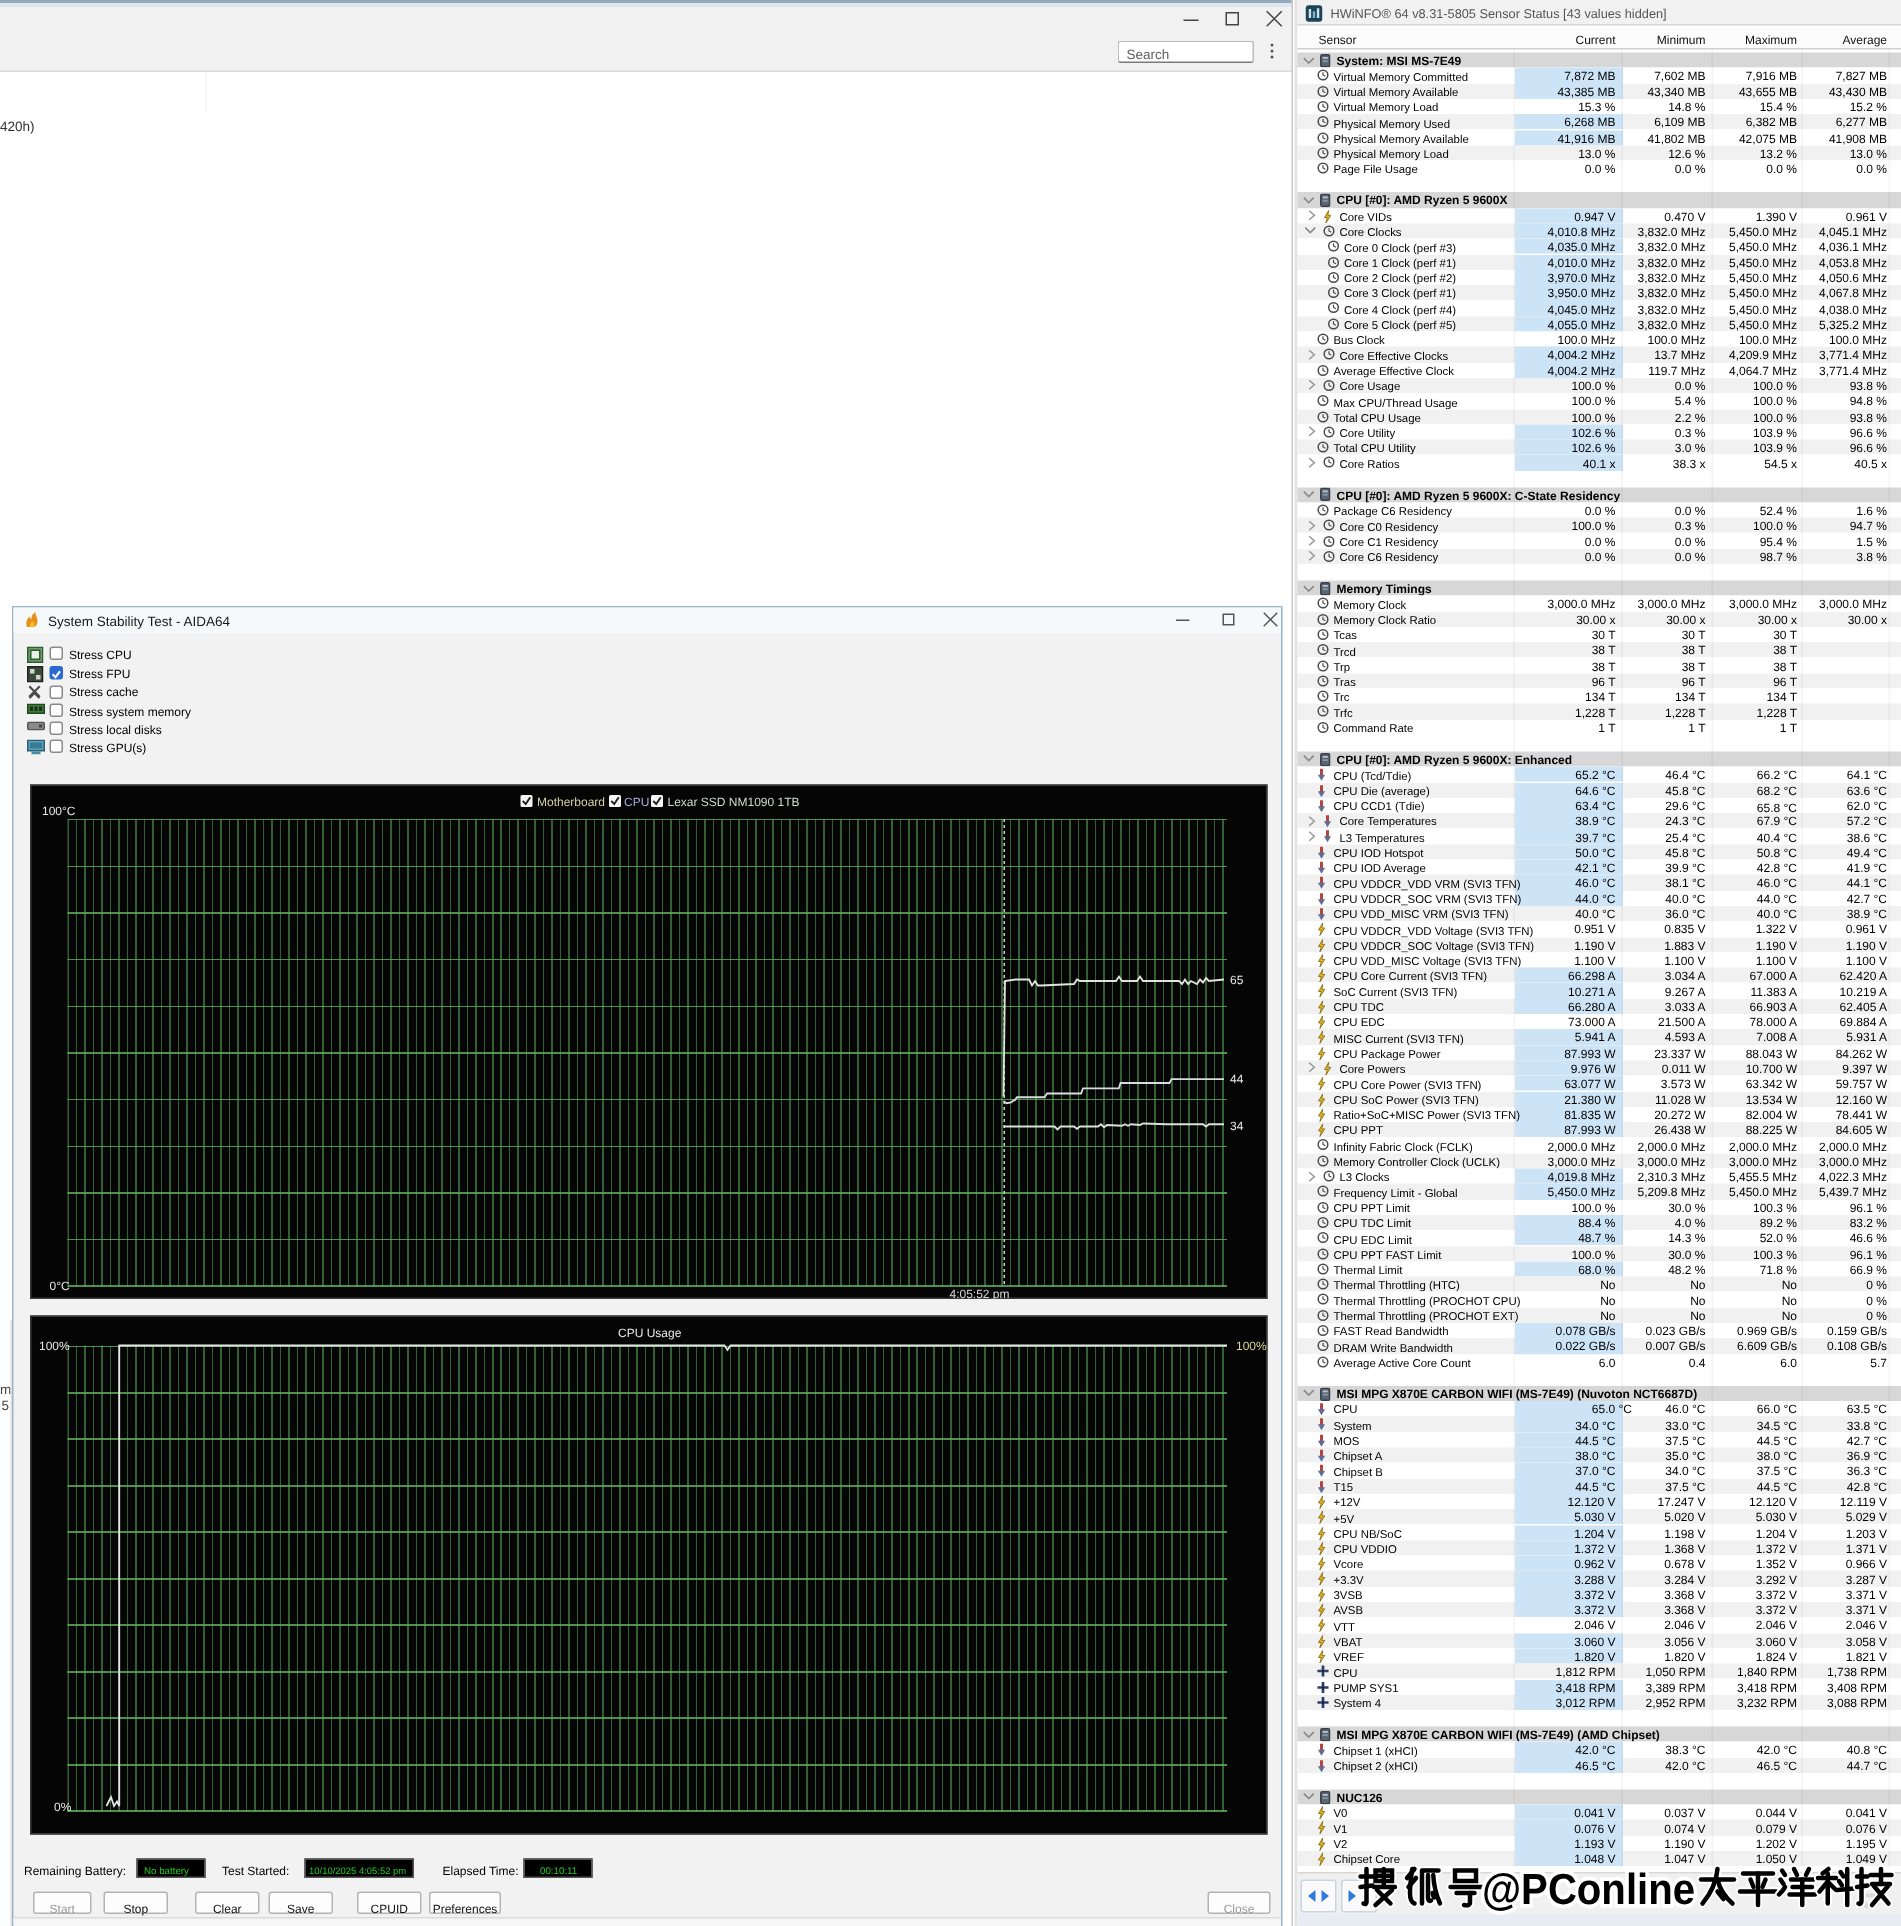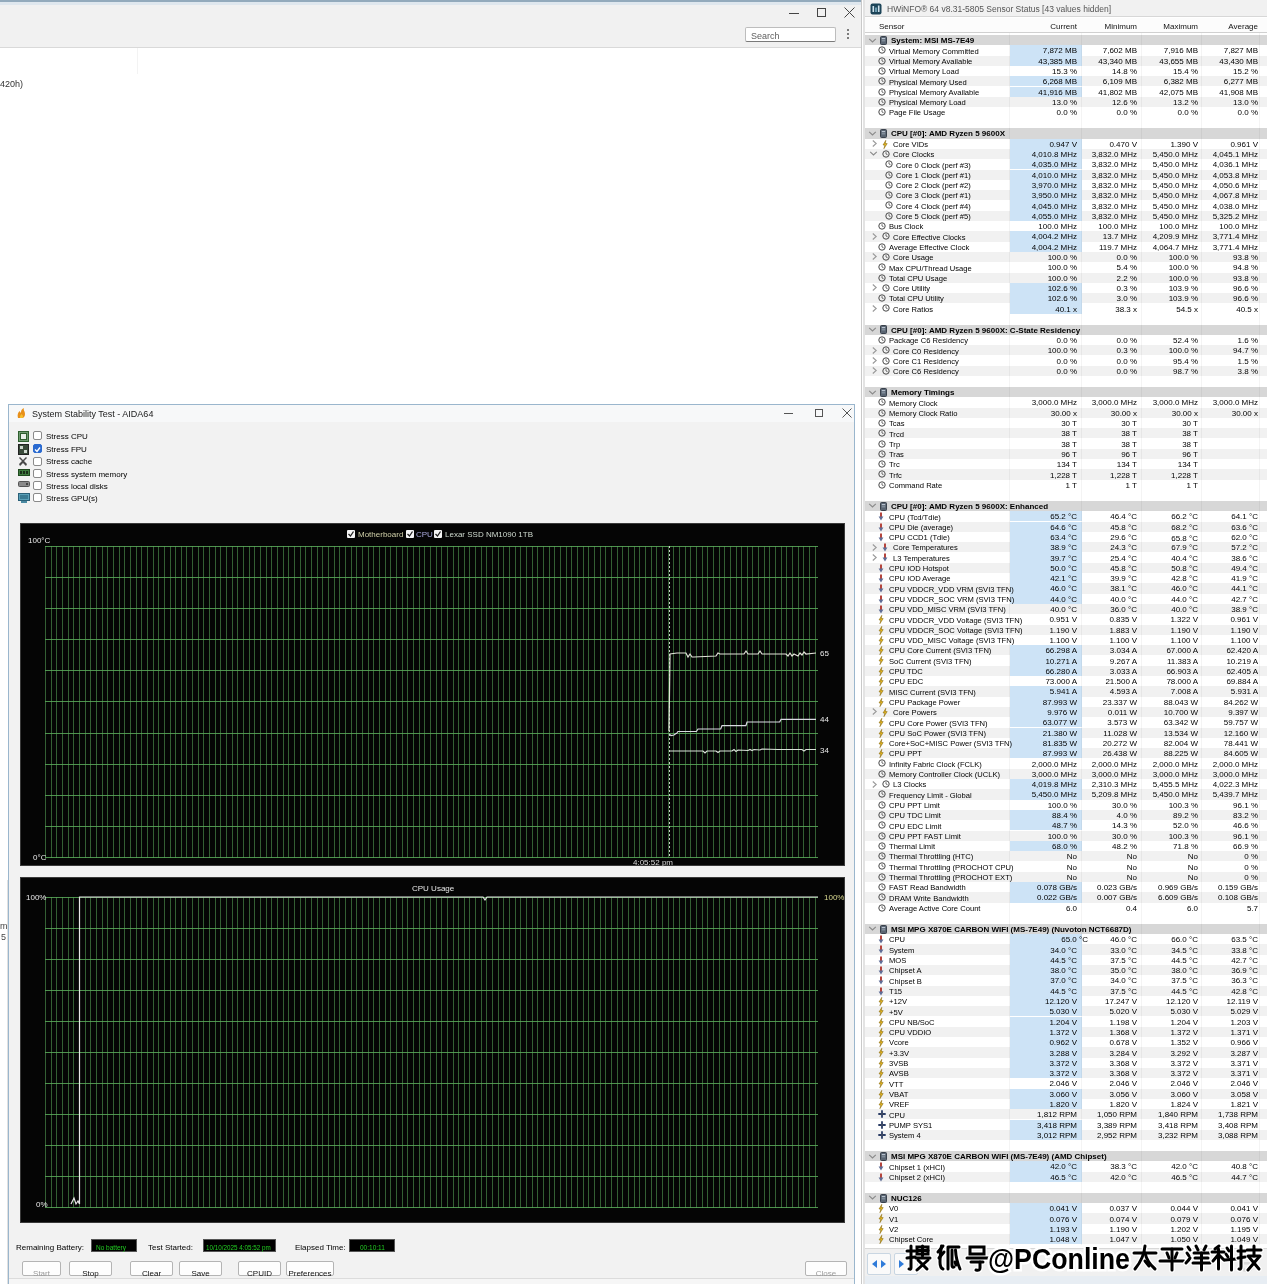--- a/index.html
+++ b/index.html
@@ -955,21 +955,21 @@
       <span class="abs vr" style="left:145px;top:1.2px;width:67px;color:#000">21.380 W</span>
       <span class="abs vr" style="left:215px;top:1.2px;width:57px;color:#000">11.028 W</span>
       <span class="abs vr" style="left:275px;top:1.2px;width:58px;color:#000">13.534 W</span>
       <span class="abs vr" style="left:335px;top:1.2px;width:58px;color:#000">12.160 W</span>
     </div>
 <div class="abs" style="left:0;top:737.8px;width:404px;height:10.3px;background:#ffffff">
       <div class="abs" style="left:145px;top:0;width:72px;height:10.3px;background:#cde3f6"></div>
       <span class="abs" style="left:13px;top:1px"><svg width="6" height="9">
           <path d="M3.8 0.3 L1 5 L2.9 5 L1.9 8.7 L5.2 3.6 L3.3 3.6 Z" fill="#e5b61e" stroke="#7a5c00" stroke-width="0.5"></path>
         </svg></span>
-      <span class="abs" style="left:24px;top:1.4px;color:#000;white-space:nowrap;font-size:7.6px">Core+SoC+MISC Power (SVI3 TFN)</span>
+      <span class="abs" style="left:24px;top:1.4px;color:#000;white-space:nowrap;font-size:7.6px">Ratio+SoC+MISC Power (SVI3 TFN)</span>
       <span class="abs vr" style="left:145px;top:1.2px;width:67px;color:#000">81.835 W</span>
       <span class="abs vr" style="left:215px;top:1.2px;width:57px;color:#000">20.272 W</span>
       <span class="abs vr" style="left:275px;top:1.2px;width:58px;color:#000">82.004 W</span>
       <span class="abs vr" style="left:335px;top:1.2px;width:58px;color:#000">78.441 W</span>
     </div>
 <div class="abs" style="left:0;top:748.1px;width:404px;height:10.3px;background:#f1f1f1">
       <div class="abs" style="left:145px;top:0;width:72px;height:10.3px;background:#cde3f6"></div>
       <span class="abs" style="left:13px;top:1px"><svg width="6" height="9">
           <path d="M3.8 0.3 L1 5 L2.9 5 L1.9 8.7 L5.2 3.6 L3.3 3.6 Z" fill="#e5b61e" stroke="#7a5c00" stroke-width="0.5"></path>
         </svg></span>

